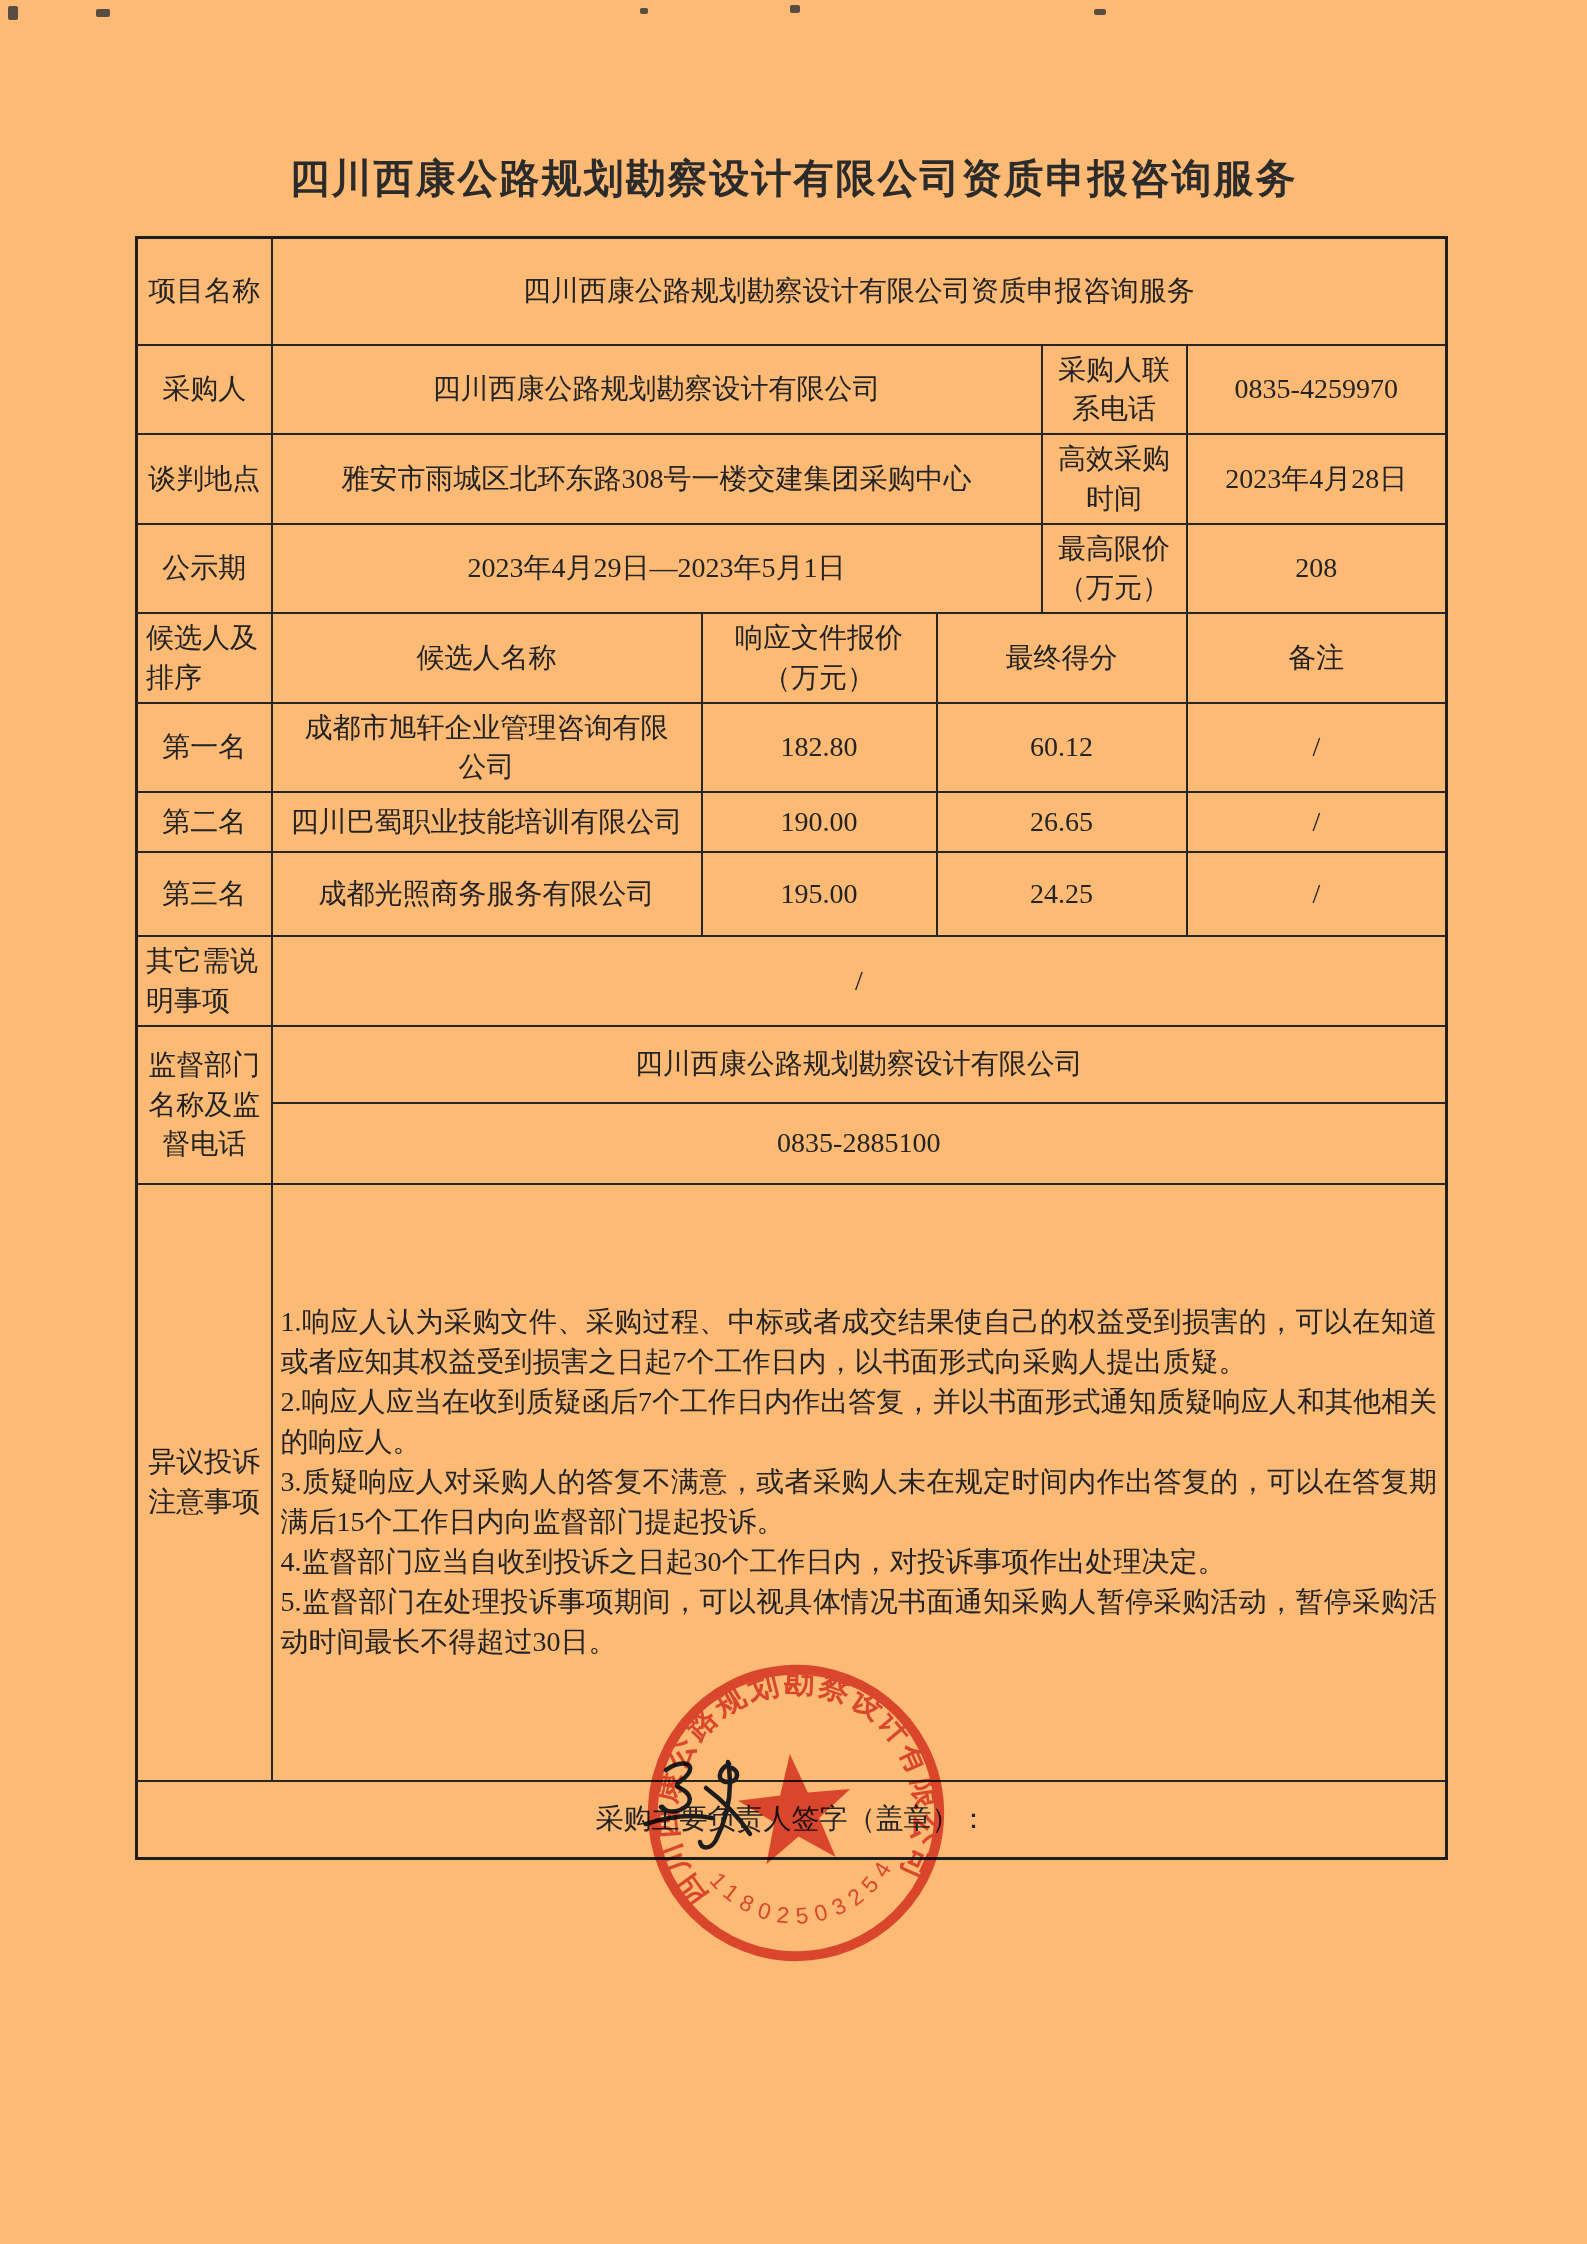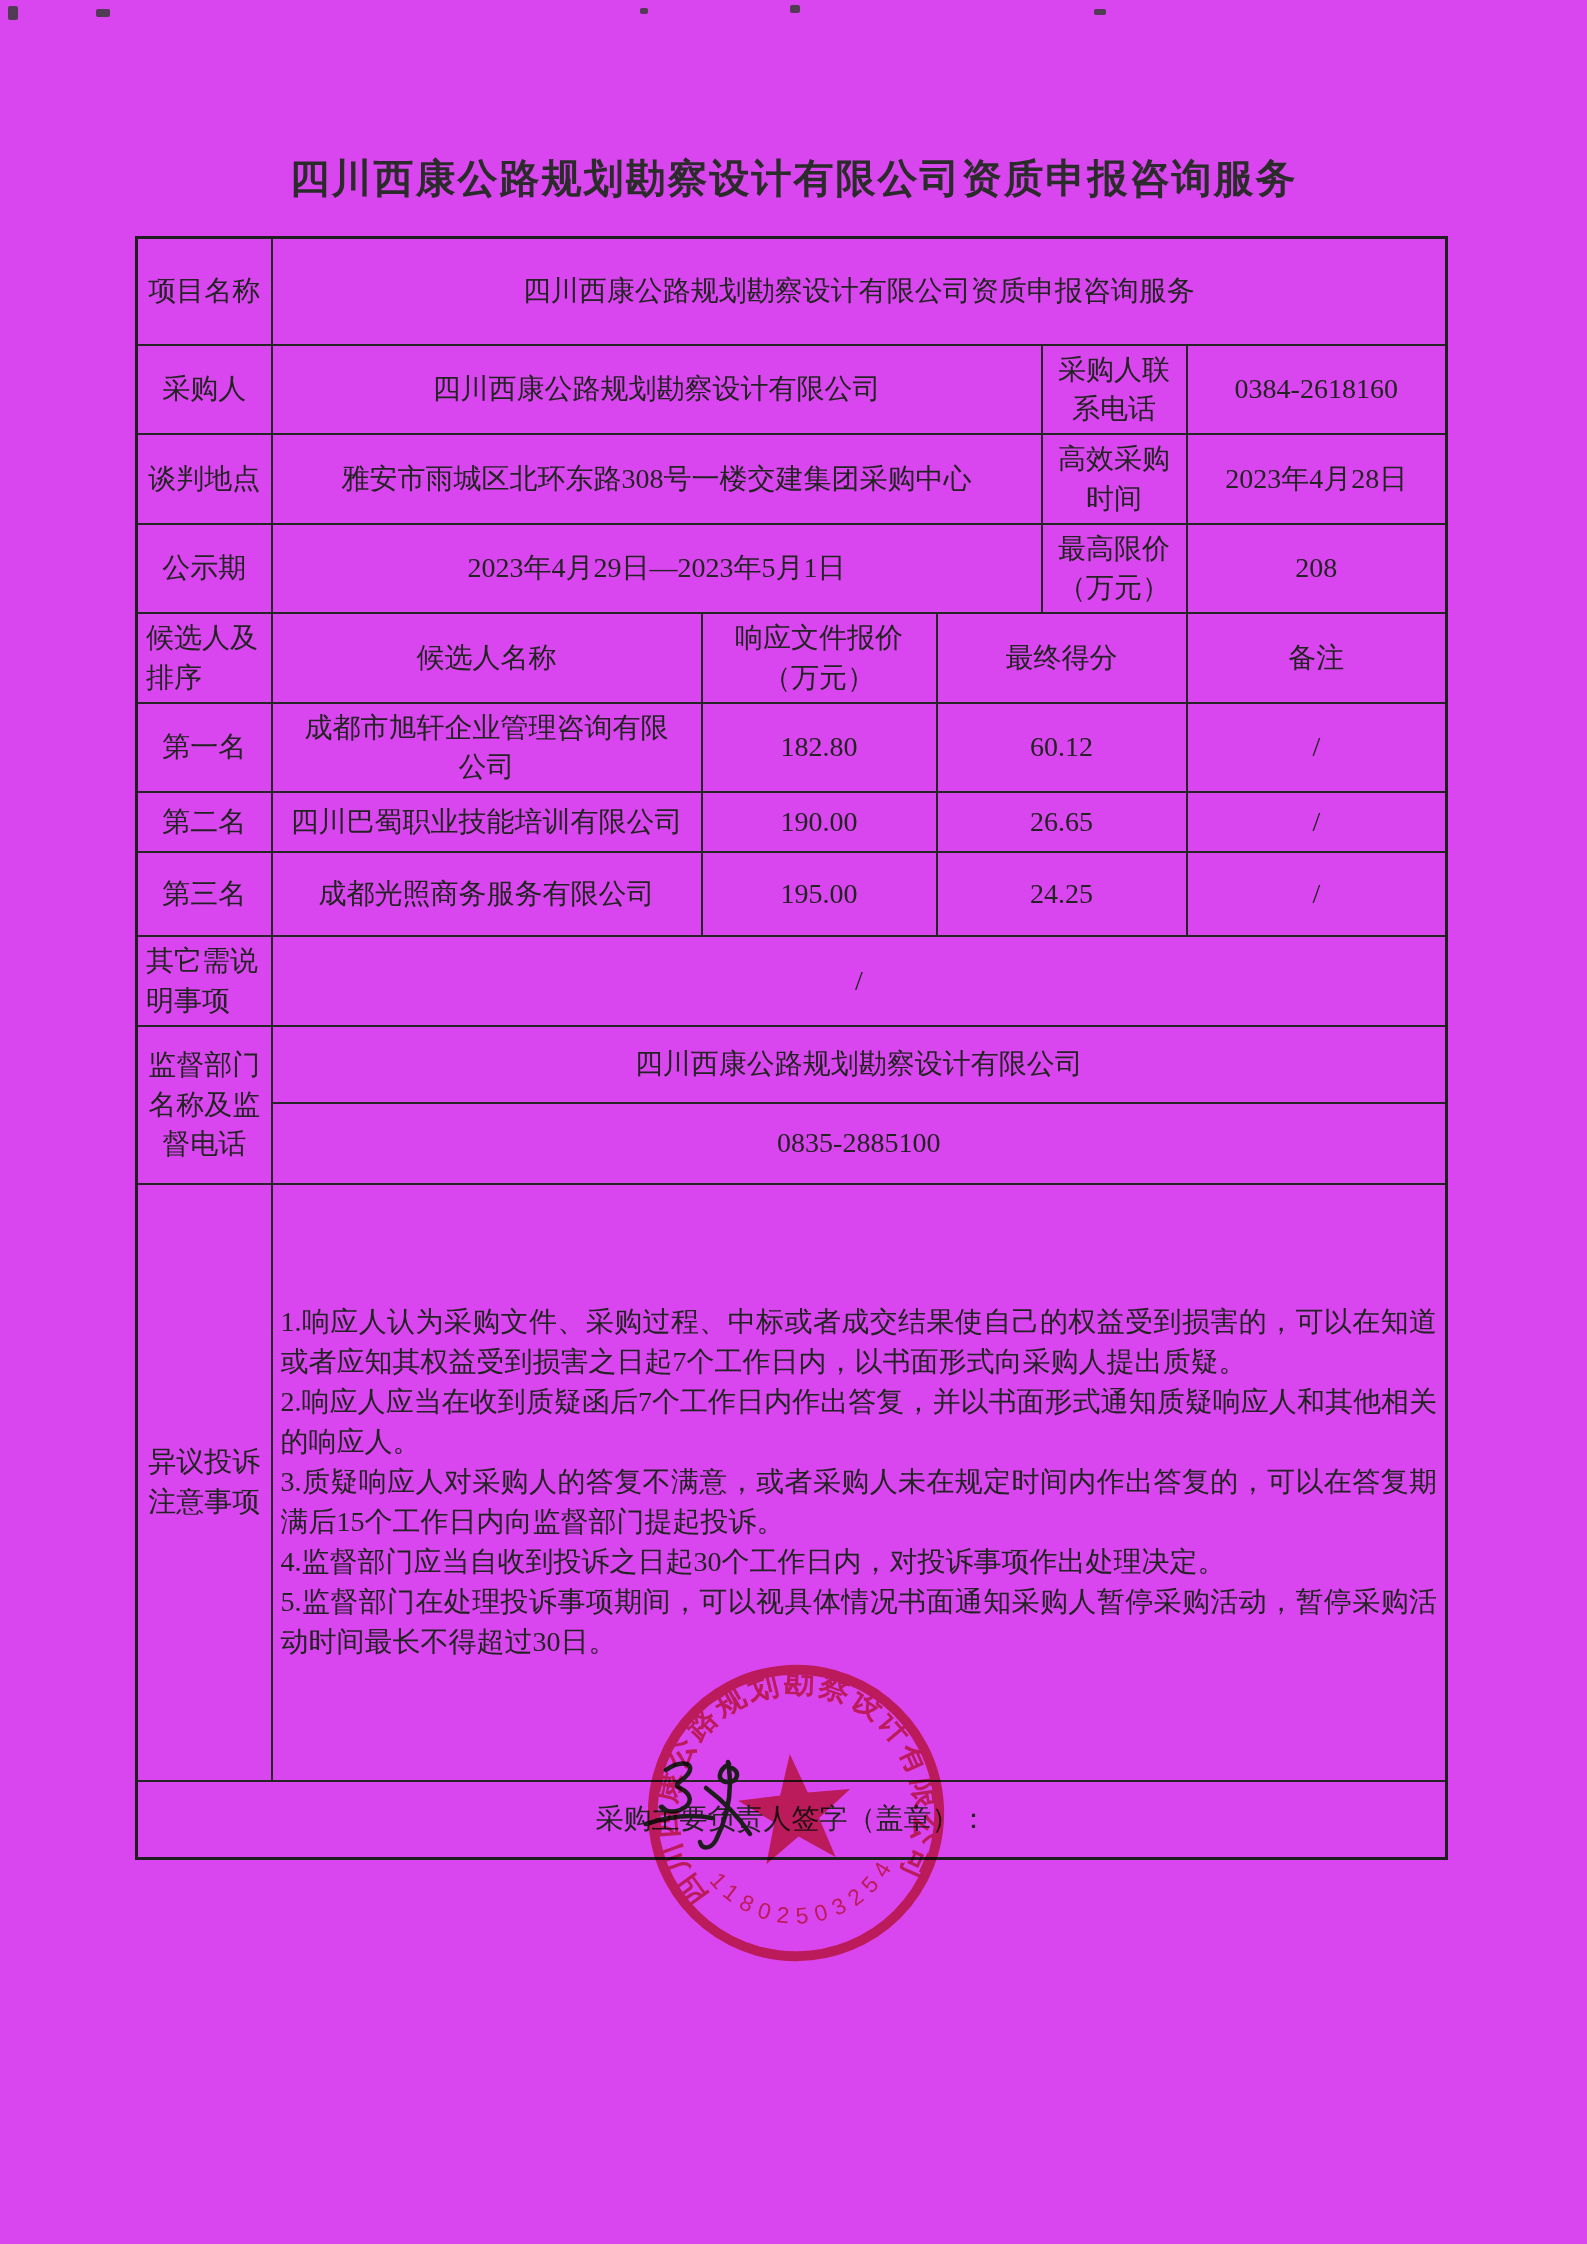--- a/index.html
+++ b/index.html
@@ -1,21 +1,21 @@
 <!DOCTYPE html>
 <html><head>
 <meta charset="utf-8">
 <style>
   html,body{margin:0;padding:0;}
   body{background:#e8e8e8;}
   .page{
     position:relative;
     width:1587px;height:2244px;
     margin:0 auto;
-    background:#d946ef;
+    background:#fdba74;
     overflow:hidden;
     font-family:"Liberation Serif","DejaVu Serif",serif;
     color:#232323;
   }
   .titles{position:absolute;top:152px;left:0;width:100%;text-align:center;}
   .title-line{
     font-family:"Liberation Sans","DejaVu Sans",sans-serif;
     font-weight:bold;font-size:40px;line-height:52px;letter-spacing:2px;color:#2b2b2b;
   }
   table.doc{
@@ -73,21 +73,21 @@
     <tbody>
         <tr style="height:107px">
       <td class="lbl">项目名称</td>
       <td colspan="5">四川西康公路规划勘察设计有限公司资质申报咨询服务</td>
     </tr>
 
     <tr style="height:88px">
       <td class="lbl">采购人</td>
       <td colspan="3" class="left">四川西康公路规划勘察设计有限公司</td>
       <td class="lbl">采购人联系电话</td>
-      <td>0384-2618160</td>
+      <td>0835-4259970</td>
     </tr>
 
     <tr style="height:78px">
       <td class="lbl">谈判地点</td>
       <td colspan="3" class="left">雅安市雨城区北环东路308号一楼交建集团采购中心</td>
       <td class="lbl">高效采购时间</td>
       <td>2023年4月28日</td>
     </tr>
 
     <tr style="height:77px">

